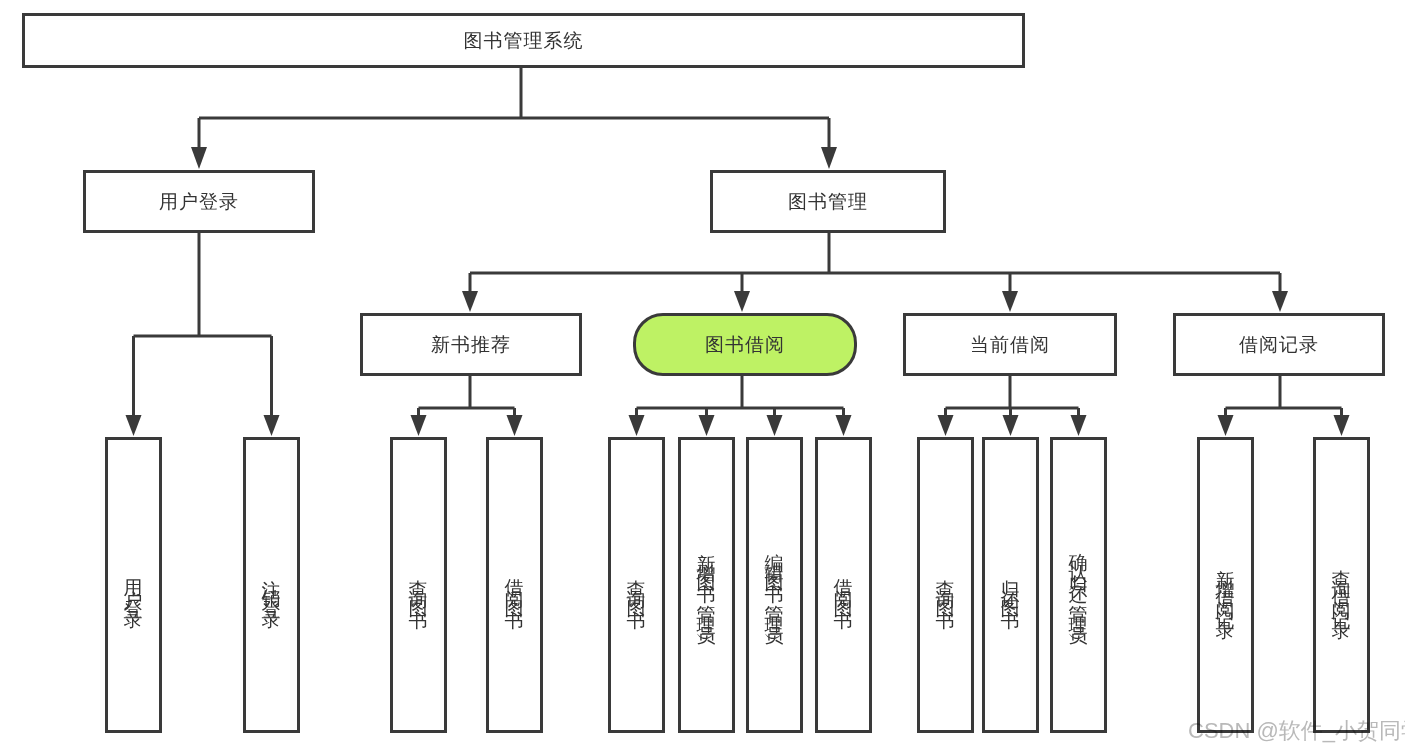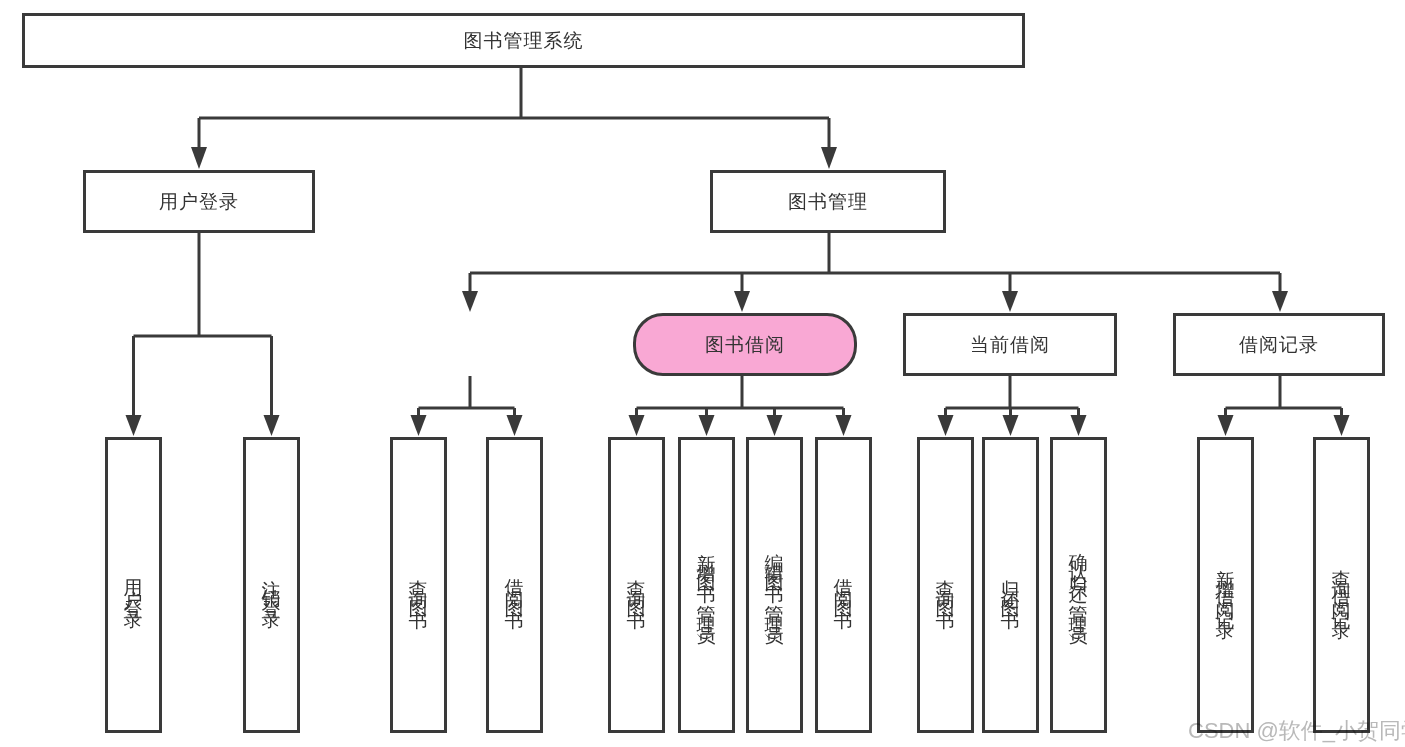--- a/index.html
+++ b/index.html
@@ -103,21 +103,24 @@
     <span class="h-label">图书管理系统</span>
   </div>
 
   <div class="box n-user-login" style="border-color: rgb(58, 58, 58); color: rgb(51, 51, 51); background: rgb(255, 255, 255);">
     <span class="h-label">用户登录</span>
   </div>
   <div class="box n-book-mgmt" style="border-color: rgb(58, 58, 58); color: rgb(51, 51, 51); background: rgb(255, 255, 255);">
     <span class="h-label">图书管理</span>
   </div>
 
-  <div class="box n-book-borrow" style="border-color: rgb(58, 58, 58); color: rgb(51, 51, 51); background: #f9a8d4; border-radius: 30px;">
+  <div class="box n-new-book" style="border-color: rgb(58, 58, 58); color: rgb(51, 51, 51); background: rgb(255, 255, 255);">
+    <span class="h-label">新书推荐</span>
+  </div>
+  <div class="box n-book-borrow" style="border-color: rgb(58, 58, 58); color: rgb(51, 51, 51); background: #bef264; border-radius: 30px;">
     <span class="h-label">图书借阅</span>
   </div>
   <div class="box n-borrow-rec" style="border-color: rgb(58, 58, 58); color: rgb(51, 51, 51); background: rgb(255, 255, 255);">
     <span class="h-label">借阅记录</span>
   </div>
   <div class="box n-cur-borrow" style="border-color: rgb(58, 58, 58); color: rgb(51, 51, 51); background: rgb(255, 255, 255);">
     <span class="h-label">当前借阅</span>
   </div>
 
   <div class="box v-box l-1" style="border-color: rgb(58, 58, 58); color: rgb(51, 51, 51); background: rgb(255, 255, 255);">

